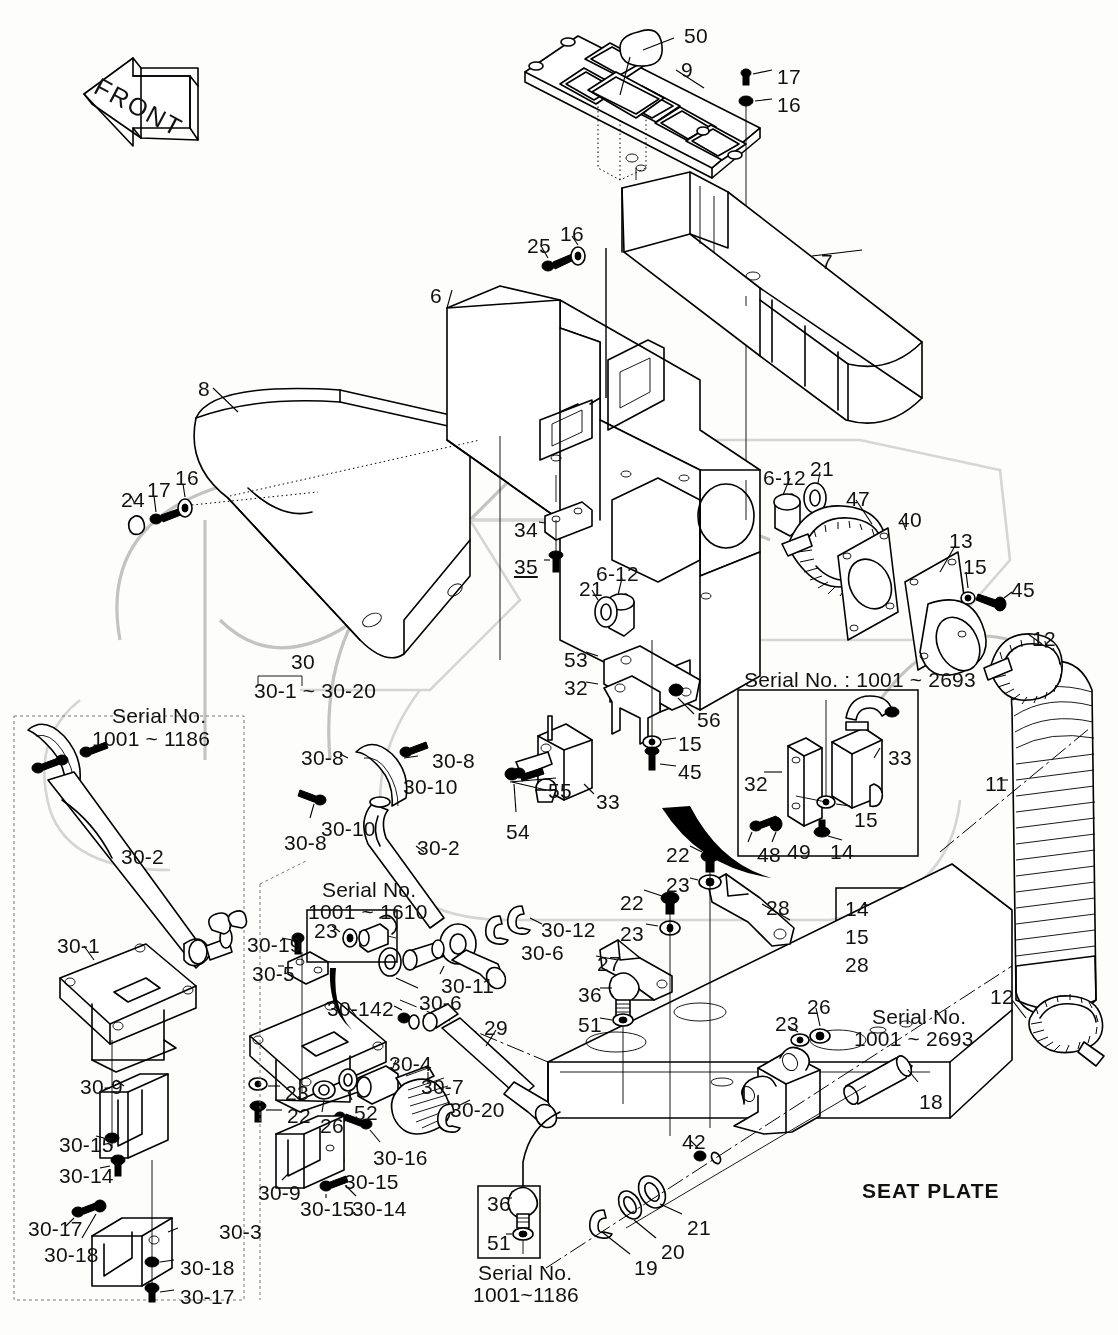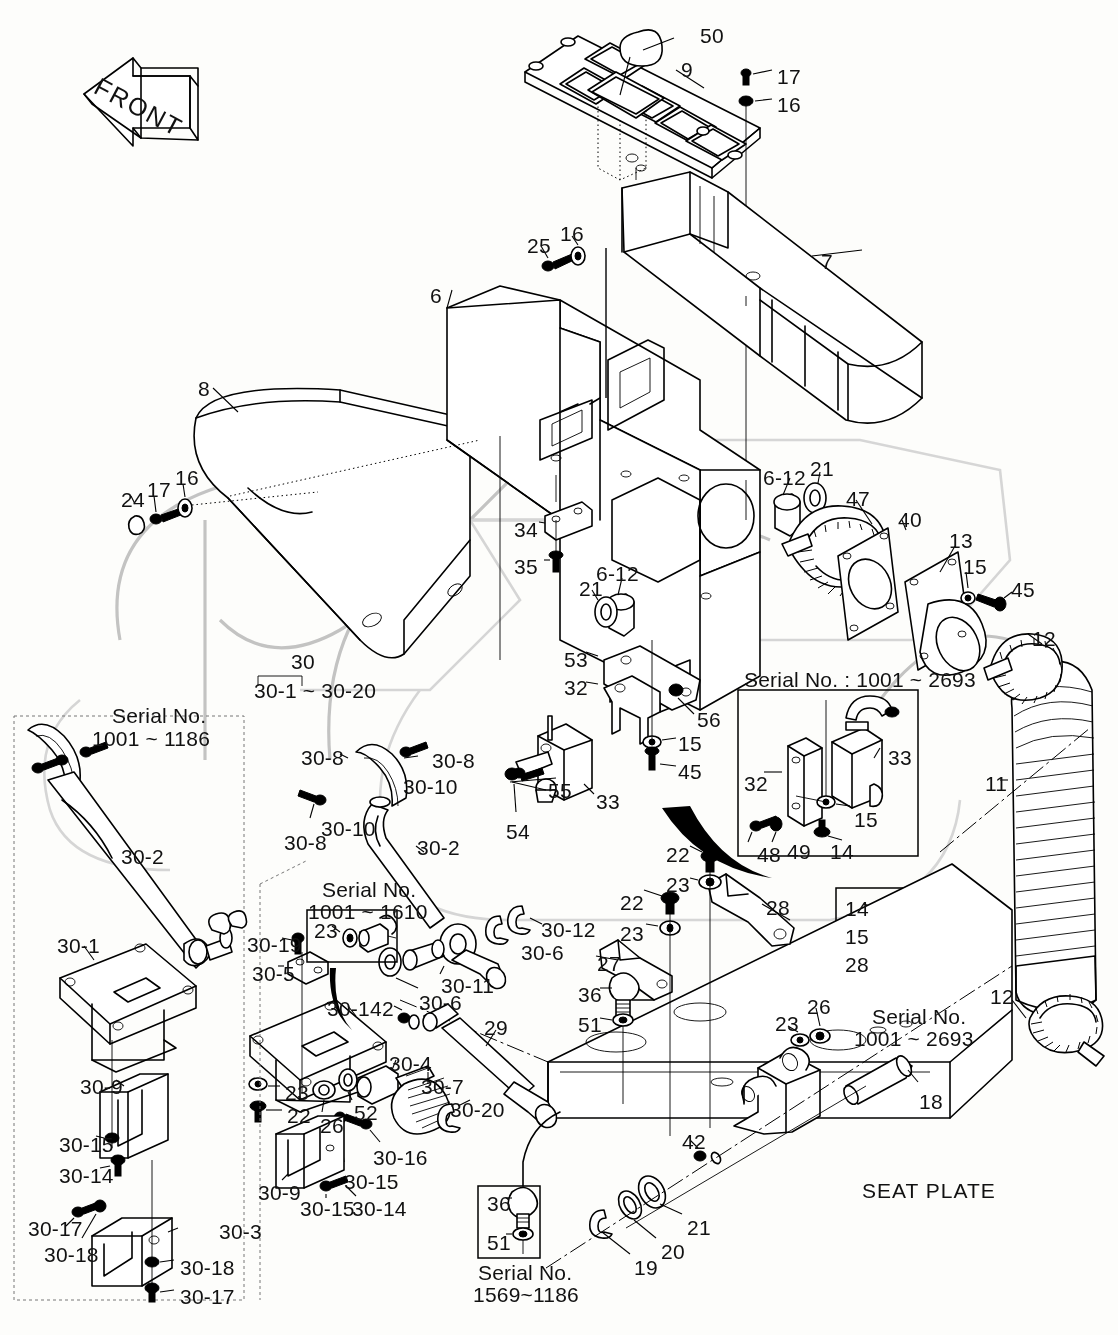--- a/index.html
+++ b/index.html
@@ -689,41 +689,41 @@
       <path class="thn" d="M258 676 L258 686 M258 676 L302 676 M302 676 L302 686"></path>
     </g>
 
     <path class="thn" d="M500 436 L500 660"></path>
     <path class="thn" d="M746 480 L746 520"></path>
     <path class="thn" d="M636 168 L636 180"></path>
     <path class="thn" d="M606 248 L606 398"></path>
     <path class="dash" d="M230 496 L480 440"></path>
   </svg>
 
-  <div class="lbl" style="left:684px;top:24px;margin-left:16px;">50</div>
+  <div class="lbl" style="left:684px;top:24px;">50</div>
   <div class="lbl" style="left:681px;top:58px;">9</div>
   <div class="lbl" style="left:777px;top:65px;">17</div>
   <div class="lbl" style="left:777px;top:93px;">16</div>
   <div class="lbl" style="left:527px;top:234px;">25</div>
   <div class="lbl" style="left:560px;top:222px;">16</div>
   <div class="lbl" style="left:821px;top:250px;">7</div>
   <div class="lbl" style="left:430px;top:284px;">6</div>
   <div class="lbl" style="left:198px;top:377px;">8</div>
   <div class="lbl" style="left:121px;top:488px;">24</div>
   <div class="lbl" style="left:147px;top:478px;">17</div>
   <div class="lbl" style="left:175px;top:466px;">16</div>
   <div class="lbl" style="left:763px;top:466px;">6-12</div>
   <div class="lbl" style="left:810px;top:457px;">21</div>
   <div class="lbl" style="left:846px;top:487px;">47</div>
   <div class="lbl" style="left:898px;top:508px;">40</div>
   <div class="lbl" style="left:949px;top:529px;">13</div>
   <div class="lbl" style="left:963px;top:555px;">15</div>
   <div class="lbl" style="left:1011px;top:578px;">45</div>
   <div class="lbl" style="left:514px;top:518px;">34</div>
-  <div class="lbl" style="left:514px;top:555px;">35</div>
+  <div class="lbl" style="left:514px;top:555px;text-decoration:underline;">35</div>
   <div class="lbl" style="left:596px;top:562px;">6-12</div>
   <div class="lbl" style="left:579px;top:577px;">21</div>
   <div class="lbl" style="left:1032px;top:627px;">12</div>
   <div class="lbl" style="left:564px;top:648px;">53</div>
   <div class="lbl" style="left:564px;top:676px;">32</div>
   <div class="lbl" style="left:697px;top:708px;">56</div>
   <div class="lbl" style="left:678px;top:732px;">15</div>
   <div class="lbl" style="left:678px;top:760px;">45</div>
   <div class="lbl" style="left:596px;top:790px;">33</div>
   <div class="lbl" style="left:548px;top:779px;">55</div>
@@ -803,19 +803,19 @@
 
   <div class="lbl ctr" style="left:322px;top:878px;">Serial No.</div>
   <div class="lbl ctr" style="left:308px;top:900px;">1001 ~ 1610</div>
 
   <div class="lbl" style="left:744px;top:668px;">Serial No. : 1001 ~ 2693</div>
 
   <div class="lbl ctr" style="left:872px;top:1005px;">Serial No.</div>
   <div class="lbl ctr" style="left:854px;top:1027px;">1001 ~ 2693</div>
 
   <div class="lbl ctr" style="left:478px;top:1261px;">Serial No.</div>
-  <div class="lbl ctr" style="left:473px;top:1283px;">1569~1186</div>
-
-  <div class="lbl seat" style="left:862px;top:1179px;">SEAT PLATE</div>
+  <div class="lbl ctr" style="left:473px;top:1283px;">1001~1186</div>
+
+  <div class="lbl seat" style="left:862px;top:1179px;font-weight:bold;">SEAT PLATE</div>
 
   <div class="front-text" style="left:103px;top:72px;">FRONT</div>
 
 </div>
 
 </body></html>

